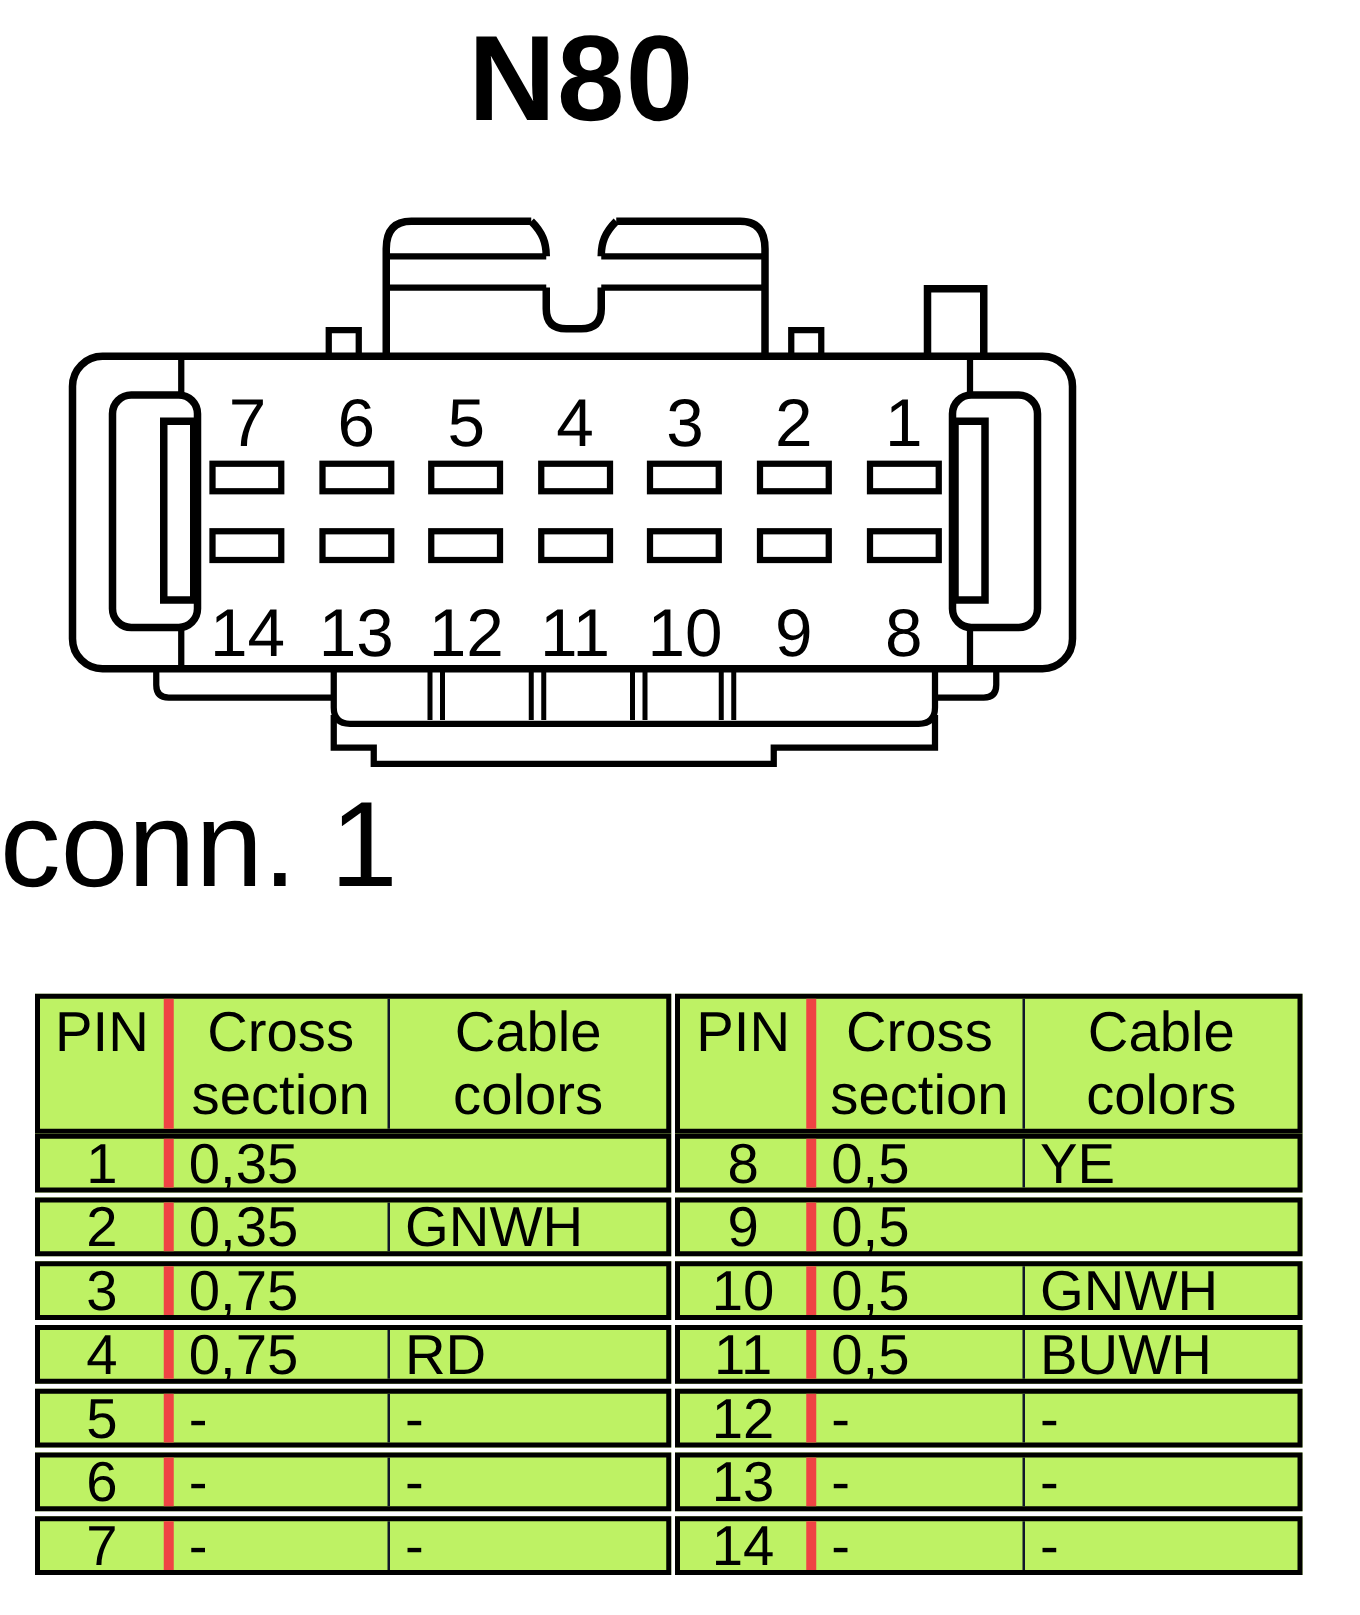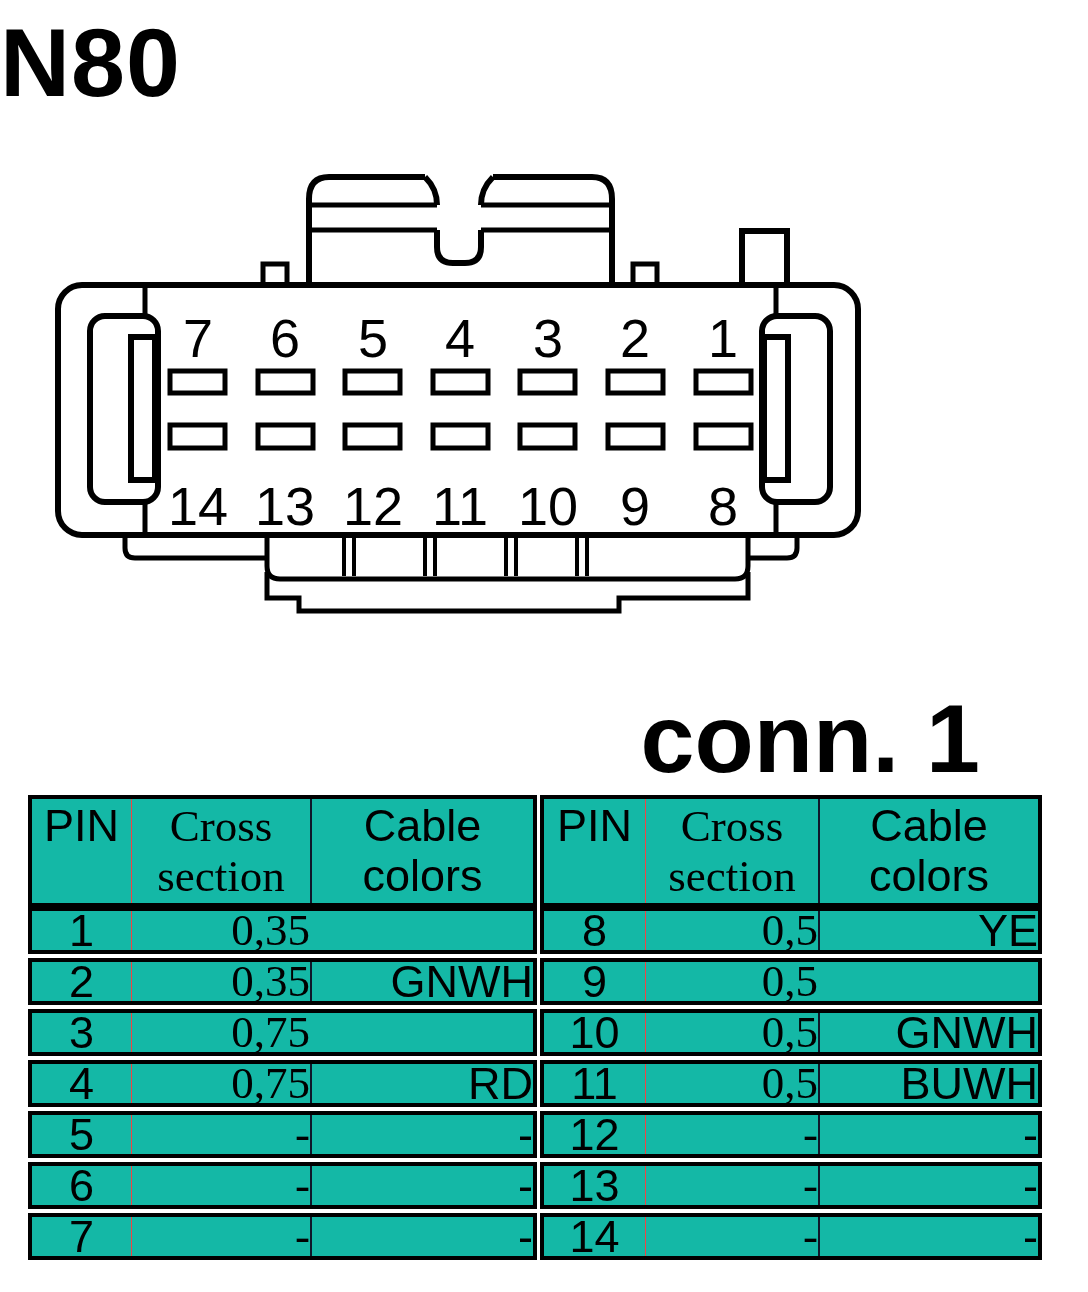--- a/index.html
+++ b/index.html
@@ -1,43 +1,43 @@
 <!DOCTYPE html>
 <html><head>
 <meta charset="utf-8">
 <style>
   html,body{margin:0;padding:0;}
   body{
     width:1088px;height:1292px;position:relative;background:#ffffff;
     font-family:"Liberation Sans",sans-serif;color:#000000;overflow:hidden;
   }
   .title{
-    position:absolute;top:14px;left:0;width:930px;
+    position:absolute;top:14px;left:0;width:930px;text-align:center;
     font-size:97px;font-weight:bold;line-height:1;letter-spacing:1px;
   }
   .caption{
-    position:absolute;top:690px;left:0;width:980px;text-align:right;
-    font-size:97px;font-weight:bold;line-height:1;
+    position:absolute;top:627px;left:0;width:980px;text-align:left;
+    font-size:97px;font-weight:normal;line-height:1;
   }
   svg.connector{position:absolute;left:0;top:0;}
   svg.connector .ln{stroke:#000000;fill:none;}
   svg.connector .fw{stroke:#000000;fill:#ffffff;}
   svg.connector text{
     font-family:"Liberation Sans",sans-serif;font-size:54px;fill:#000000;
     text-anchor:middle;
   }
   .tables{position:absolute;left:28px;top:795px;display:flex;gap:3px;}
-  .trow{display:flex;border:4px solid #000000;background:#14b8a6;margin-top:4px;box-sizing:border-box;}
+  .trow{display:flex;border:4px solid #000000;background:#bef264;margin-top:4px;box-sizing:border-box;}
   .half .trow:first-child{margin-top:0;}
   .header-row{height:112px;}
   .data-row{height:47px;align-items:center;}
-  .tcell{box-sizing:border-box;font-size:45px;line-height:39px;text-align:right;}
+  .tcell{box-sizing:border-box;font-size:45px;line-height:39px;}
   .header-row .tcell{text-align:center;line-height:50px;padding-top:2px;}
   .c0{width:99px;text-align:center;}
-  .c1{width:179px;border-left:1px solid #ef4444;font-family:Liberation Serif, serif;}
+  .c1{width:179px;border-left:8px solid #ef4444;}
   .c2{width:223px;border-left:2px solid #0f172a;}
   .data-row .c1,.data-row .c2{padding-left:12px;}
   .half-right .c0{width:101px;}
   .half-right .c1{width:173px;}
   .half-right .c2{width:220px;}
 </style>
 </head>
 <body>
 
 <div class="title">N80</div>

